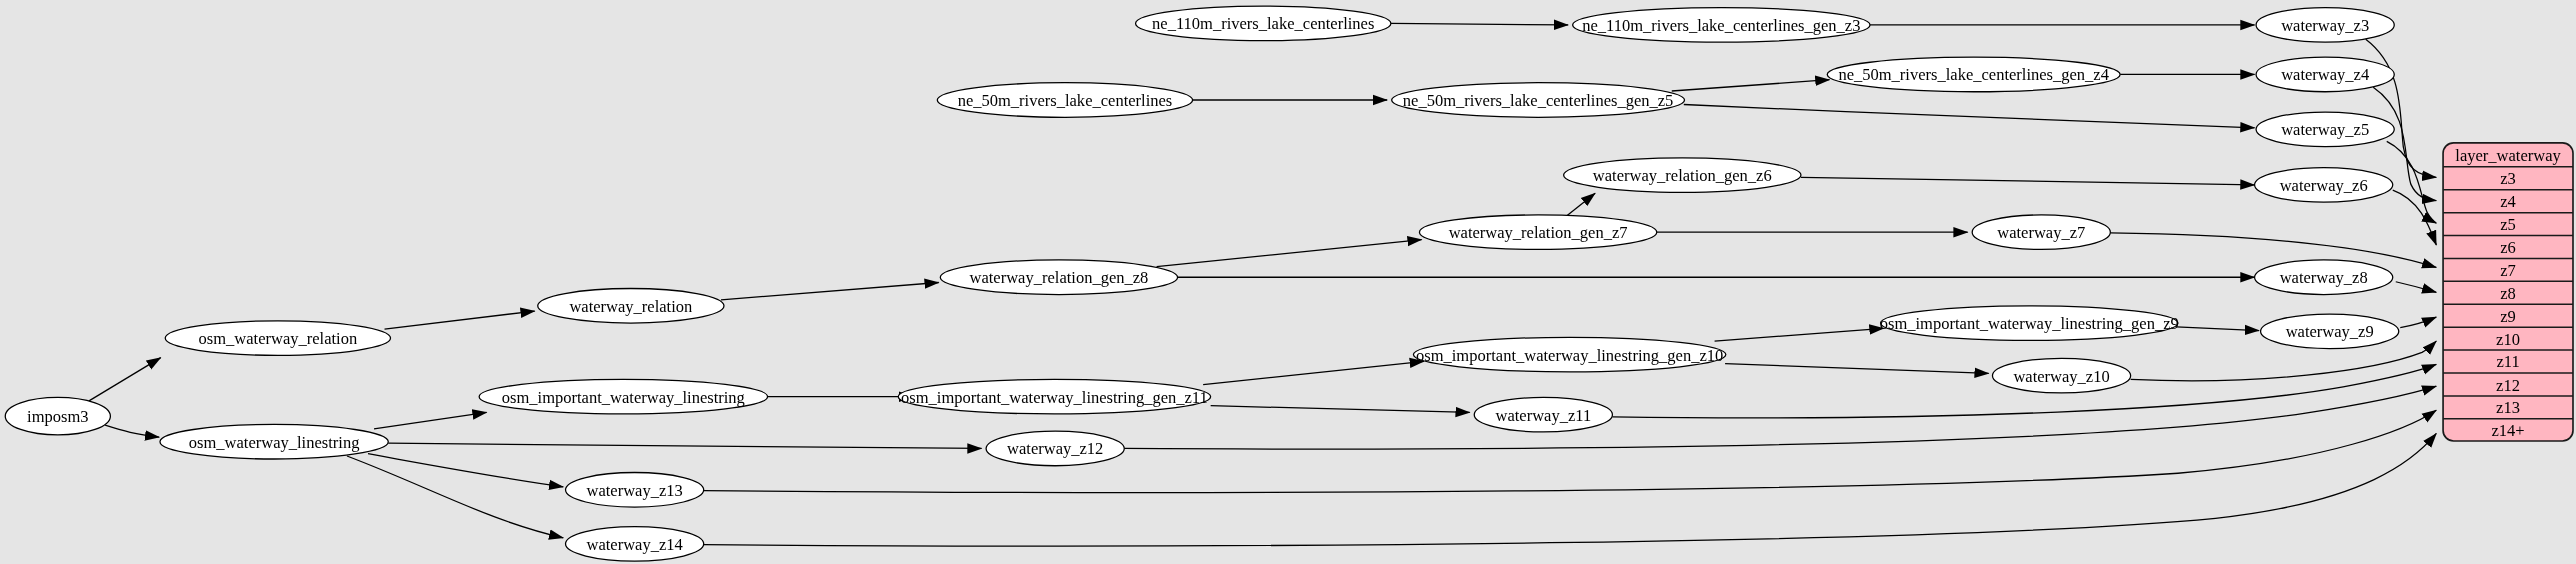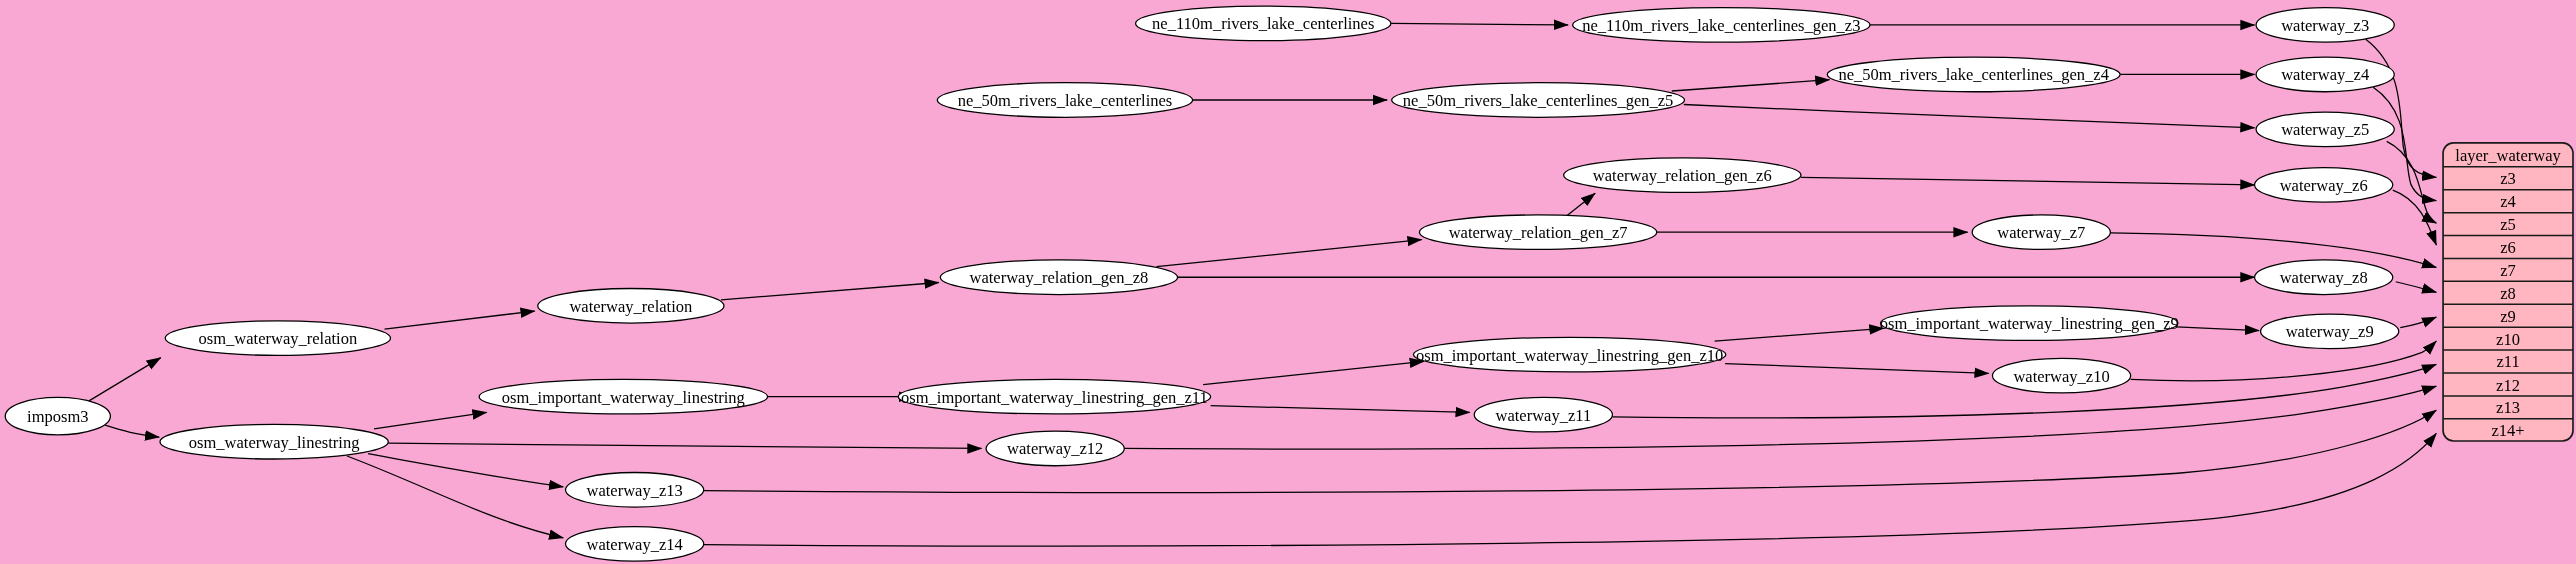--- a/index.html
+++ b/index.html
@@ -1,16 +1,16 @@
 <!DOCTYPE html>
 <html style="font-size:12px"><head>
 <meta charset="utf-8">
 <style>
   html,body{margin:0;padding:0;background:#ffffff;}
-  .canvas-wrap{width:2576px;height:565px;position:relative;background:#f9a8d4;}
+  .canvas-wrap{width:2576px;height:565px;position:relative;background:#e5e5e5;}
   svg text{font-family:"Liberation Serif","DejaVu Serif",serif;font-size:22px;fill:#000000;}
   svg .tbl-text{font-size:22px;}
   .edge{fill:none;stroke:#000000;stroke-width:1.7px;}
   .node-ellipse{fill:#ffffff;stroke:#000000;stroke-width:1.7px;}
 </style>
 </head>
 <body>
 
 <div class="canvas-wrap">
 <svg width="2576" height="565" viewBox="0 0 3430 752" xmlns="http://www.w3.org/2000/svg">

